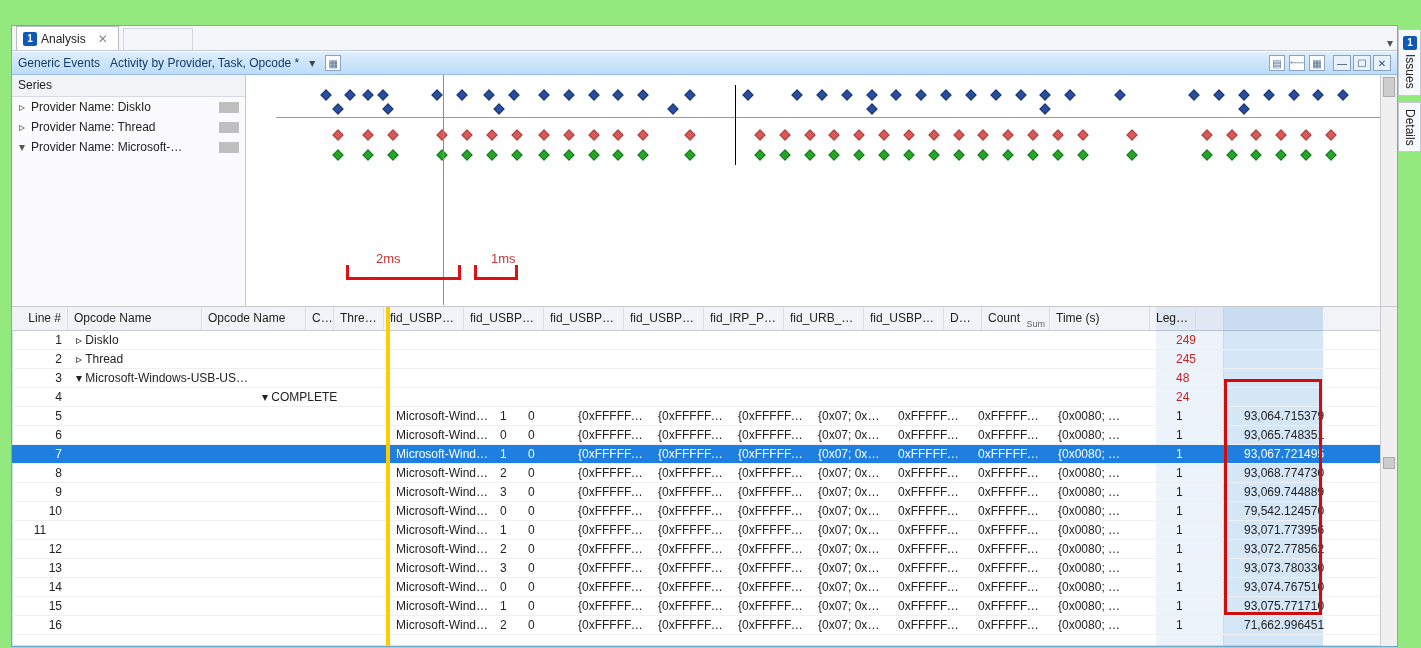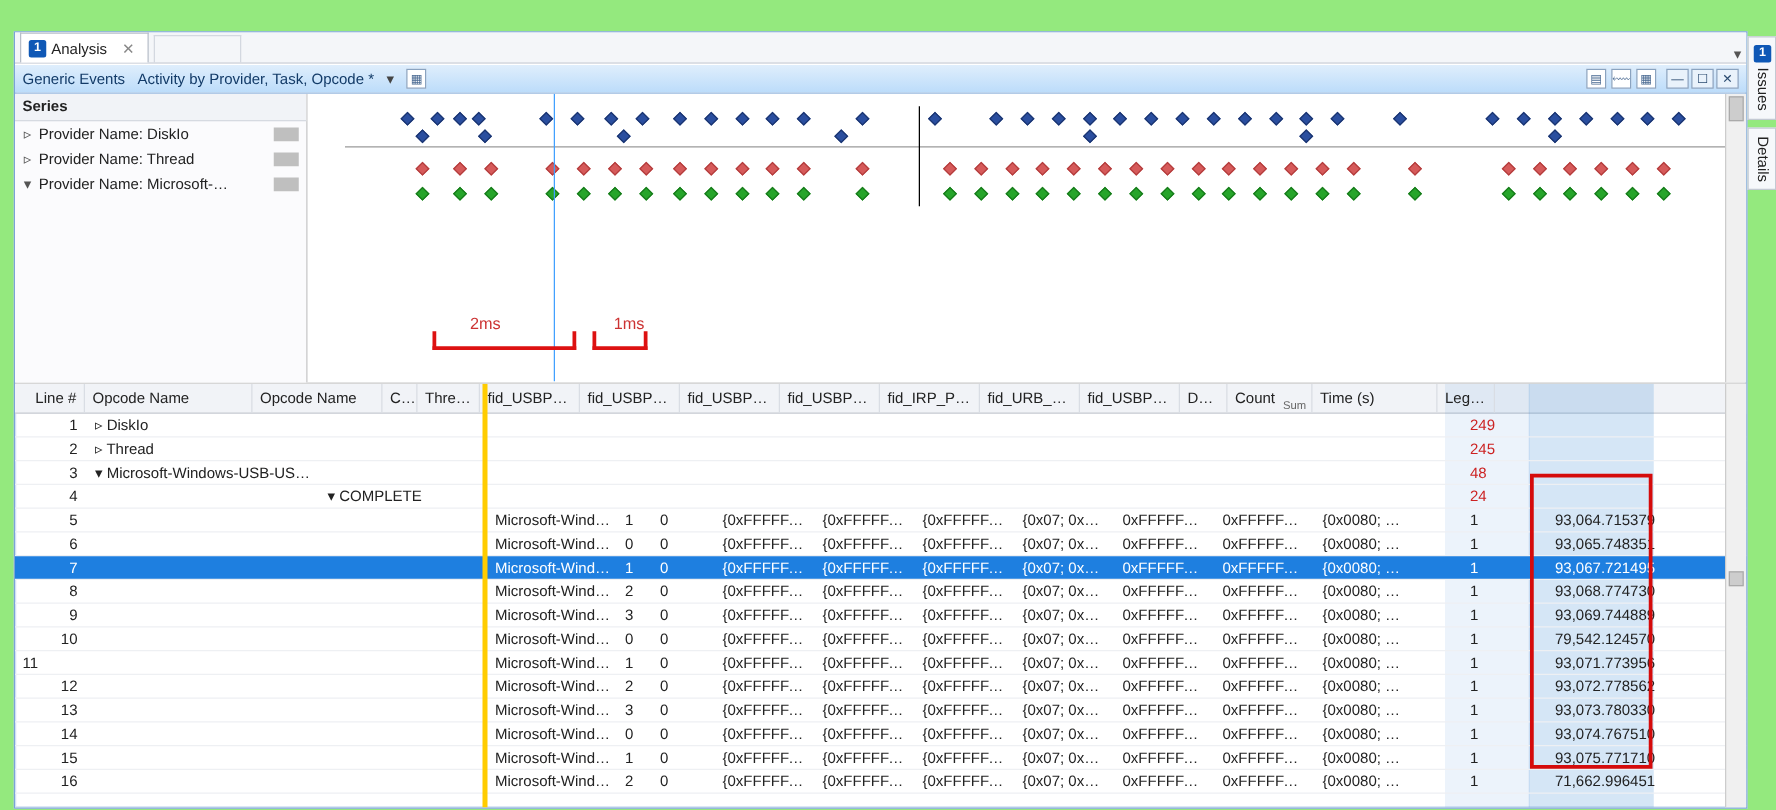--- a/index.html
+++ b/index.html
@@ -18,21 +18,21 @@
     .blue-toolbar .title{ color:#133b68;}
     .blue-toolbar .sub{ color:#133b68;}
     .blue-toolbar .star{ color:#444;}
     .ico-cluster{ display:flex;gap:4px;align-items:center;}
     .ico-cluster .sq{ width:16px;height:16px;border:1px solid #8aa3c0;background:#fff;display:flex;align-items:center;justify-content:center;font-size:10px;color:#4b6b93;cursor:pointer;}
     .win-btns{ margin-left:auto;display:flex;gap:2px;}
     .win-btns .wb{ width:18px;height:16px;border:1px solid #8aa3c0;background:#e9f2fb;display:flex;align-items:center;justify-content:center;font-size:10px;color:#2b4b70;cursor:pointer;}
 
     .upper{ display:flex;height:232px;border-bottom:1px solid #c8c8c8;}
     .series-col{ width:234px;border-right:1px solid #c8c8c8;display:flex;flex-direction:column;background:#fbfbfd;}
-    .series-hdr{ height:22px;background:#f1f3f7;border-bottom:1px solid #d6dae1;padding:3px 6px;font-weight:bold;}
+    .series-hdr{ height:22px;background:#f1f3f7;border-bottom:1px solid #d6dae1;padding:3px 6px;font-weight:normal;}
     .series-row{ height:20px;display:flex;align-items:center;padding-left:6px;gap:5px;}
     .series-row .tri{ width:8px;text-align:center;color:#555;}
     .series-row .lbl{ flex:1;white-space:nowrap;overflow:hidden;text-overflow:ellipsis;}
     .series-row.selected{ background:#1e7fe0;color:#fff;}
     .series-row.selected .lbl{ color:#fff;}
     .swatch{ width:20px;height:11px;background:#bfbfbf;margin-right:6px;}
     .swatch.red{ background:#c74b4b;}
     .swatch.green{ background:#2aa02a;}
 
     .chart-area{ flex:1;position:relative;overflow:hidden;}
@@ -458,21 +458,21 @@
           <div class="gc" style="width: 80px;">{0x07; 0x05;…</div>
           <div class="gc" style="width: 80px;">0xFFFFFA800…</div>
           <div class="gc" style="width: 80px;">0xFFFFFA800…</div>
           <div class="gc" style="width: 80px;">{0x0080; 0x0…</div>
           <div class="gc" style="width: 38px;"></div>
           <div class="gc" style="width: 68px;">1</div>
           <div class="gc" style="width: 100px;">79,542.124570</div>
           <div class="gc" style="width: 46px;"></div>
         </div>
         <div class="gr">
-          <div class="gc" style="width: 56px; text-align: left;">11</div>
+          <div class="gc" style="width: 56px; text-align: center;">11</div>
           <div class="gc" style="width: 188px; padding-left: 8px;"></div>
           <div class="gc" style="width: 134px;"></div>
           <div class="gc" style="width: 104px;">Microsoft-Wind…</div>
           <div class="gc" style="width: 28px;">1</div>
           <div class="gc" style="width: 50px;">0</div>
           <div class="gc" style="width: 80px;">{0xFFFFFA80…</div>
           <div class="gc" style="width: 80px;">{0xFFFFFA80…</div>
           <div class="gc" style="width: 80px;">{0xFFFFFA80…</div>
           <div class="gc" style="width: 80px;">{0x07; 0x05;…</div>
           <div class="gc" style="width: 80px;">0xFFFFFA800…</div>

